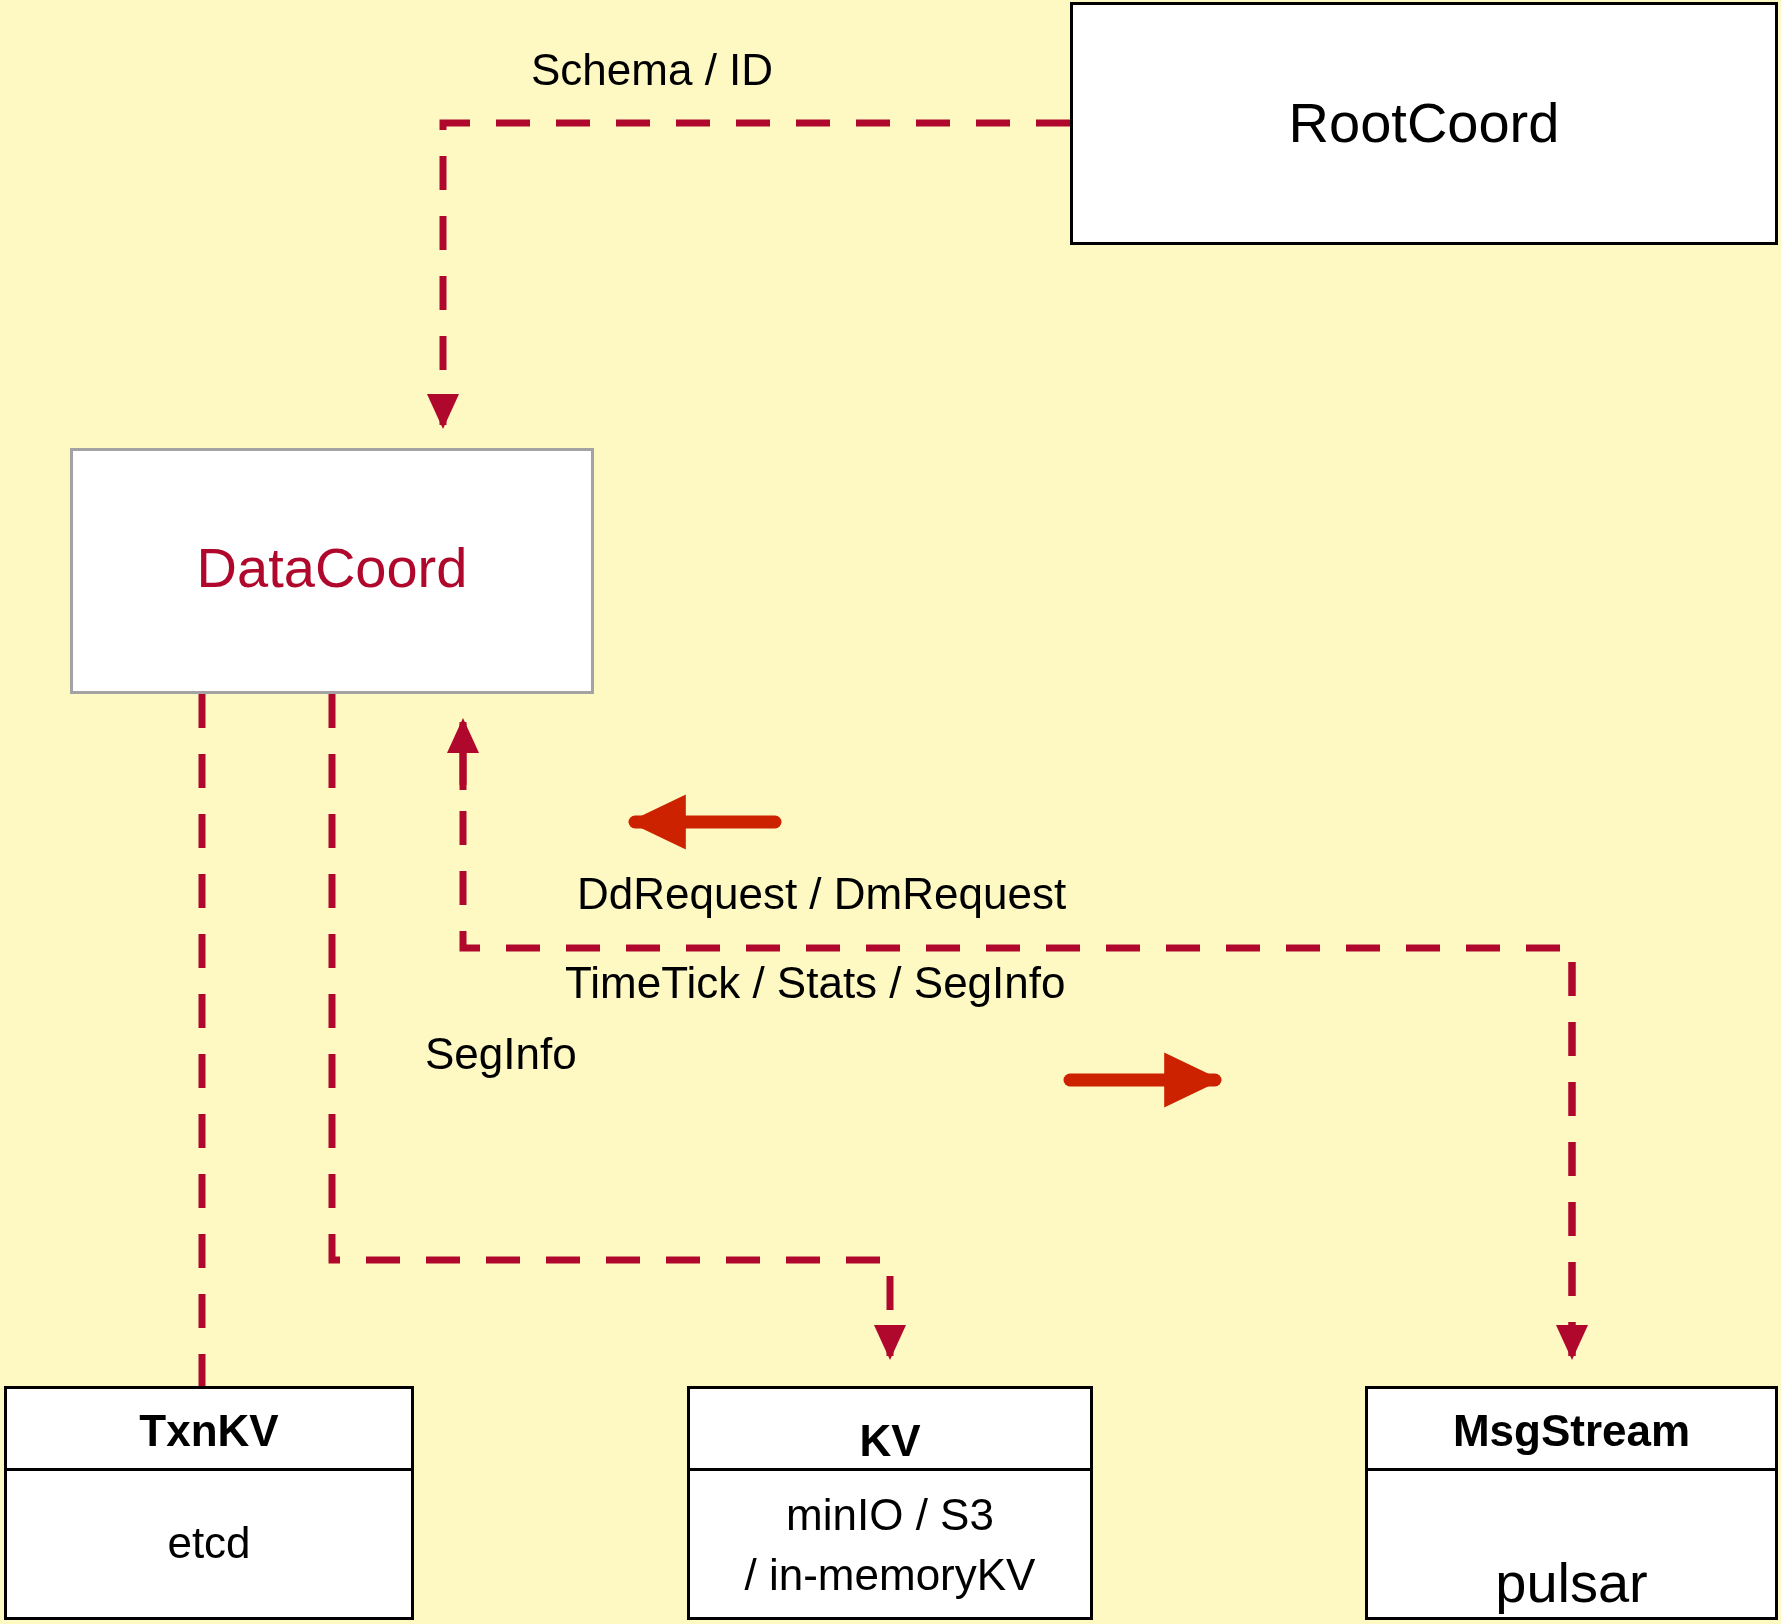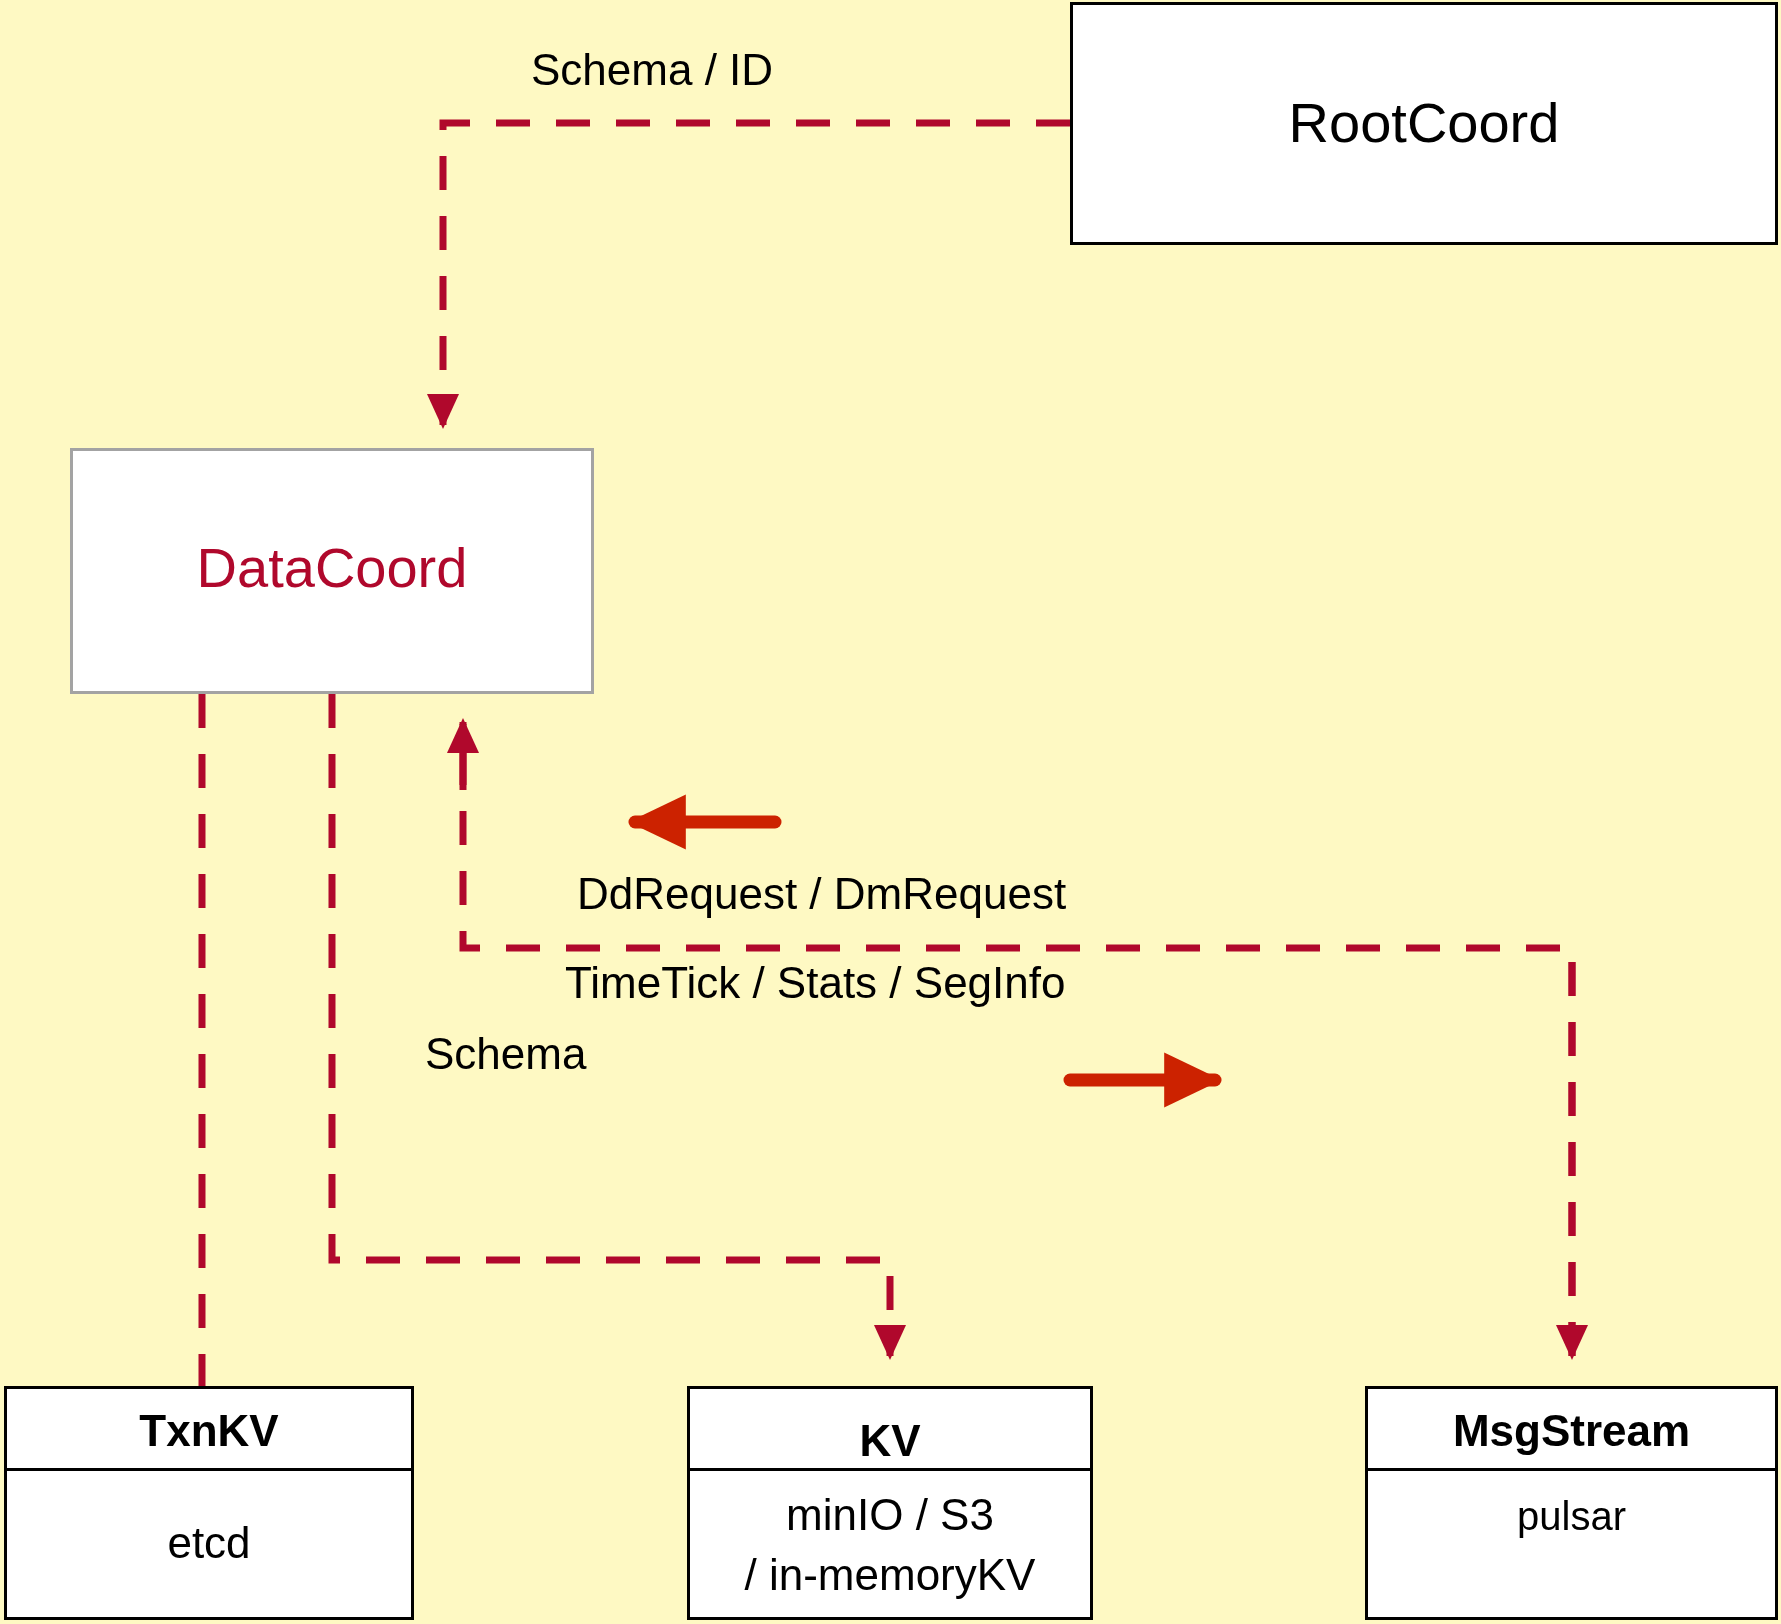--- a/index.html
+++ b/index.html
@@ -121,24 +121,24 @@
   <div class="node-box black" style="left:687px; top:1386px; width:406px; height:234px;">
     <div class="node-title bold" style="font-size:44px; margin-top:27px;">KV</div>
     <div class="node-divider" style="top:79px;"></div>
     <div class="node-sub" style="font-size:44px; margin-top:24px;">minIO / S3</div>
     <div class="node-sub" style="font-size:44px; margin-top:10px;">/ in-memoryKV</div>
   </div>
 
   <div class="node-box black" style="left:1365px; top:1386px; width:413px; height:234px;">
     <div class="node-title bold" style="font-size:44px; margin-top:17px;">MsgStream</div>
     <div class="node-divider" style="top:79px;"></div>
-    <div class="node-sub" style="font-size:40px; margin-top:38px;">pulsar</div>
+    <div class="node-sub" style="font-size:56px; margin-top:94px;">pulsar</div>
   </div>
 
   <div class="edge-label" style="left:531px; top:46px;">Schema / ID</div>
 
   <div class="edge-label" style="left:577px; top:870px;">DdRequest / DmRequest</div>
 
   <div class="edge-label" style="left:565px; top:959px;">TimeTick / Stats / SegInfo</div>
 
-  <div class="edge-label" style="left:425px; top:1030px;">Schema</div>
+  <div class="edge-label" style="left:425px; top:1030px;">SegInfo</div>
 
 </div>
 
 </body></html>

